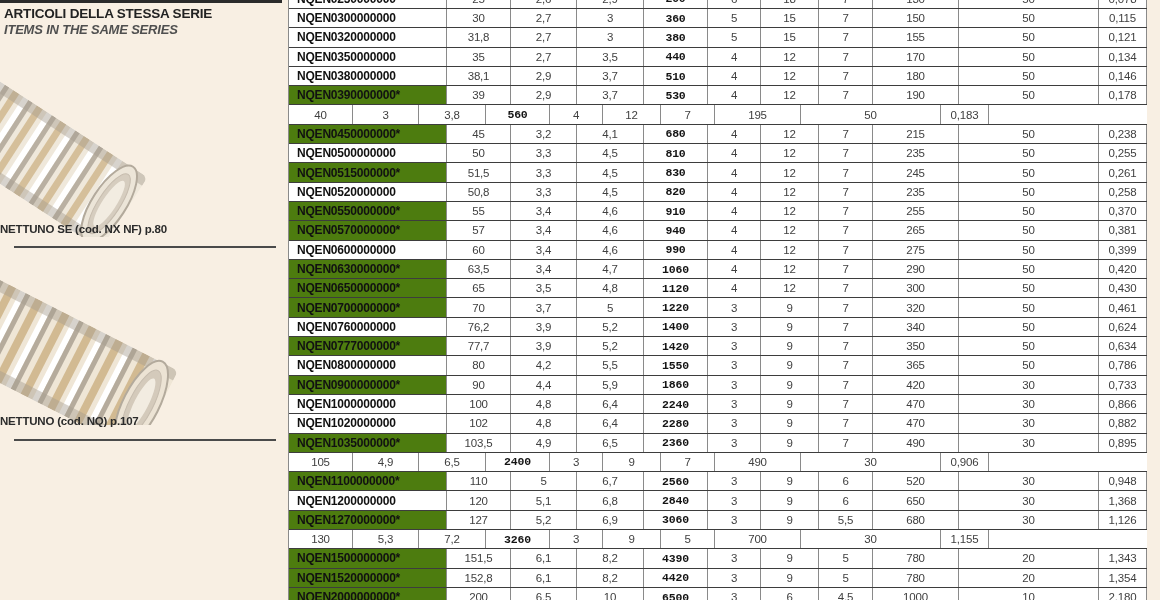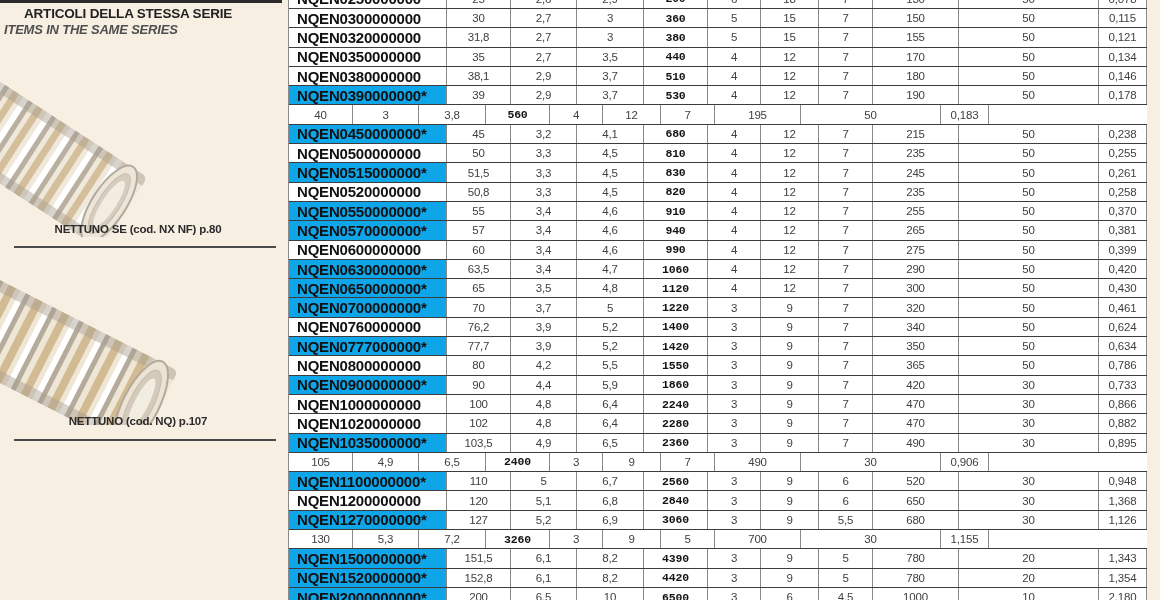--- a/index.html
+++ b/index.html
@@ -5,23 +5,23 @@
   html,body{margin:0;padding:0;}
   body{
     width:1160px;height:600px;position:relative;overflow:hidden;
     background:#f8efe3;
     font-family:"Liberation Sans", sans-serif;
   }
   
   .sidebar{position:absolute;left:0;top:0;width:282px;height:600px;background:#f8efe3;}
   .top-rule{position:absolute;left:0;top:0;width:282px;height:3px;background:#2b2b2b;}
   .sb-title{position:absolute;left:4px;top:6px;width:274px;line-height:16px;}
-  .sb-title .l1{font-size:13.5px;font-weight:bold;color:#222;letter-spacing:-0.2px;margin-left:20px;}
+  .sb-title .l1{font-size:13.5px;font-weight:bold;color:#222;letter-spacing:-0.2px;}
   .sb-title .l2{font-size:13px;font-weight:bold;font-style:italic;color:#4f4f4f;letter-spacing:-0.2px;}
-  .caption{position:absolute;left:0;width:276px;text-align:center;font-size:11.5px;font-weight:bold;color:#2b2b2b;letter-spacing:-0.2px;}
+  .caption{position:absolute;left:0;width:276px;text-align:left;font-size:11.5px;font-weight:bold;color:#2b2b2b;letter-spacing:-0.2px;}
   .cap1{top:223px;}
   .cap2{top:415px;}
   .divider{position:absolute;left:14px;width:262px;height:2px;background:#4a4a4a;}
   .div1{top:246px;}
   .div2{top:439px;}
   .hose{position:absolute;}
   .hose1{left:-46px;top:42px;}
   .hose2{left:-46px;top:240px;}
   
   .table{
@@ -30,22 +30,22 @@
     background:#fff;
   }
   .tr{display:flex;height:19.3px;box-sizing:border-box;border-bottom:1px solid #3d3d3d;background:#fff;}
   .td{
     box-sizing:border-box;flex:0 0 auto;
     border-right:1px solid #8a8a8a;
     display:flex;align-items:center;justify-content:center;
     font-size:11.5px;color:#404040;letter-spacing:-0.2px;
     white-space:nowrap;overflow:hidden;
   }
-  .td.code{width:158px;justify-content:flex-start;padding-left:8px;font-weight:bold;font-size:15px;color:#111;}
-  .tr.hl .code{background:#0ea5e9;}
+  .td.code{width:158px;justify-content:flex-start;padding-left:8px;font-weight:bold;font-size:12px;color:#111;}
+  .tr.hl .code{background:#4d7c0f;}
   .td.bold{font-weight:bold;color:#141414;font-family:Liberation Mono, monospace;}
   .c0{width:64px;} .c1{width:66px;} .c2{width:67px;} .c3{width:64px;}
   .c4{width:53px;} .c5{width:58px;} .c6{width:54px;} .c7{width:86px;}
   .c8{width:140px;} .c9{width:48px;border-right:1px solid #8a8a8a;}
 </style>
 </head>
 <body>
 
 <div class="sidebar">
   <div class="top-rule"></div>

